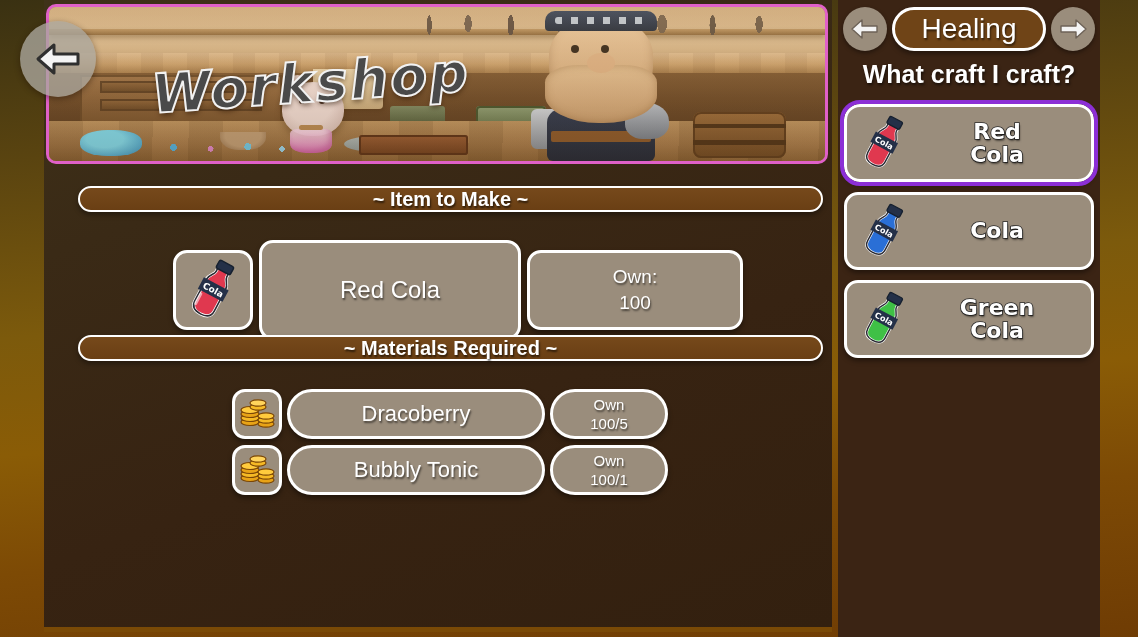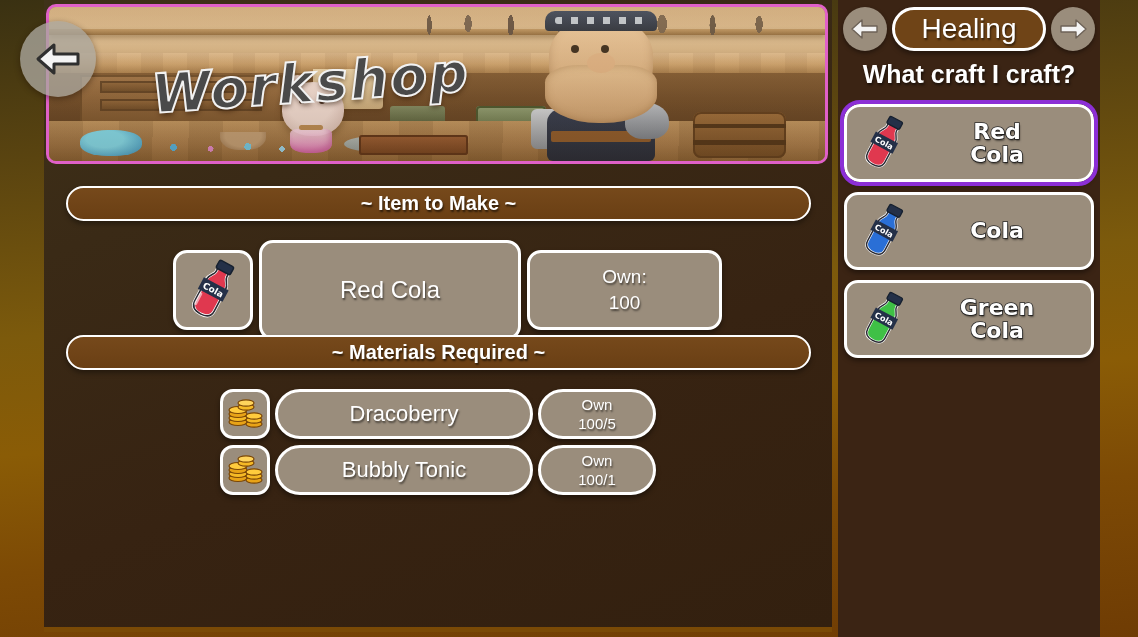--- a/index.html
+++ b/index.html
@@ -348,23 +348,23 @@
     display: flex;
     align-items: center;
     justify-content: center;
     cursor: pointer;
     z-index: 6;
   }
 
   
   .section-bar {
     position: absolute;
-    left: 66px;
+    left: 78px;
     width: 745px;
-    height: 35px;
+    height: 26px;
     background: linear-gradient(180deg, #76491b 0%, #6a3f14 100%);
     border: 2px solid #ffffff;
     border-radius: 21px;
     box-sizing: border-box;
     display: flex;
     align-items: center;
     justify-content: center;
     color: #ffffff;
     font-size: 20px;
     font-weight: 600;
@@ -402,40 +402,40 @@
     box-sizing: border-box;
     display: flex;
     align-items: center;
     justify-content: center;
     color: #ffffff;
     font-size: 24px;
     text-shadow: 1px 2px 2px rgba(0,0,0,.55);
     box-shadow: 0 3px 5px rgba(0,0,0,.4);
   }
   .own-plate {
-    width: 195px; height: 80px;
+    width: 216px; height: 80px;
     background: #9a8d7c;
     border: 3px solid #ffffff;
     border-radius: 14px;
     box-sizing: border-box;
     display: flex;
     flex-direction: column;
     align-items: center;
     justify-content: center;
     gap: 4px;
     color: #ffffff;
     font-size: 19px;
     text-shadow: 1px 2px 2px rgba(0,0,0,.55);
     box-shadow: 0 3px 5px rgba(0,0,0,.4);
   }
 
   
   .mats {
     position: absolute;
-    left: 220px;
+    left: 232px;
     top: 389px;
     display: flex;
     flex-direction: column;
     gap: 6px;
   }
   .mat-row {
     display: flex;
     align-items: center;
     gap: 5px;
   }

